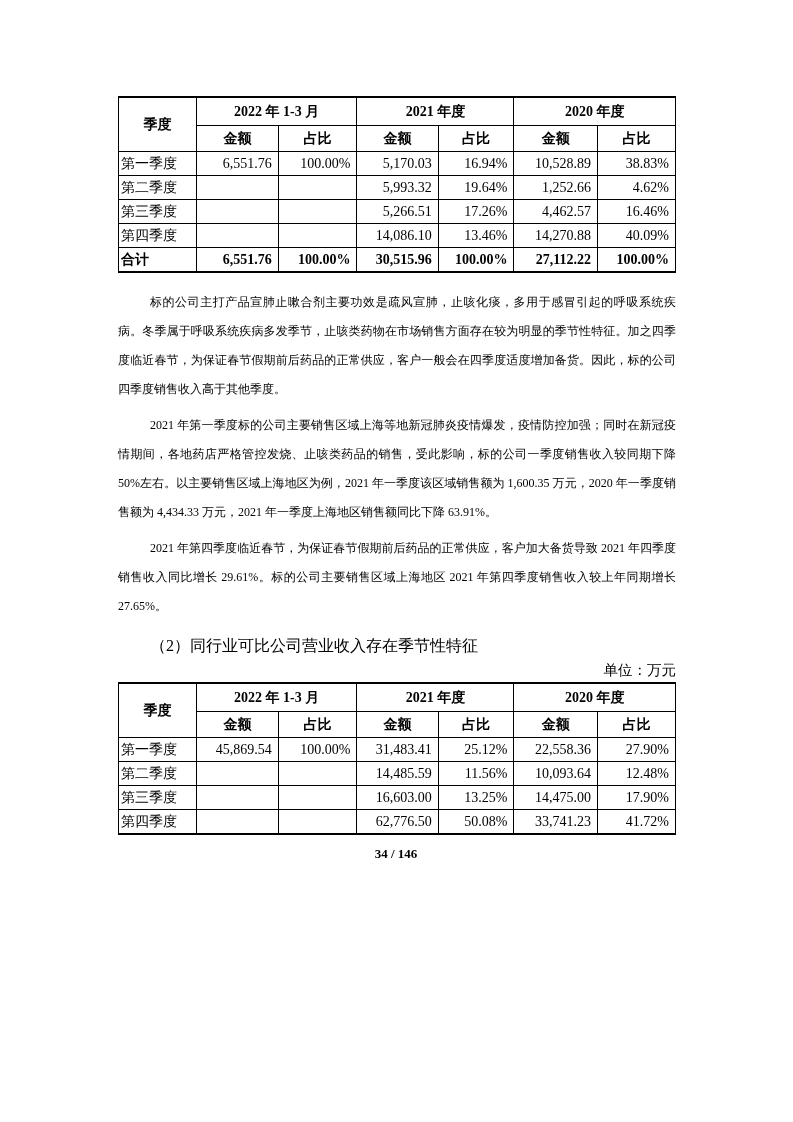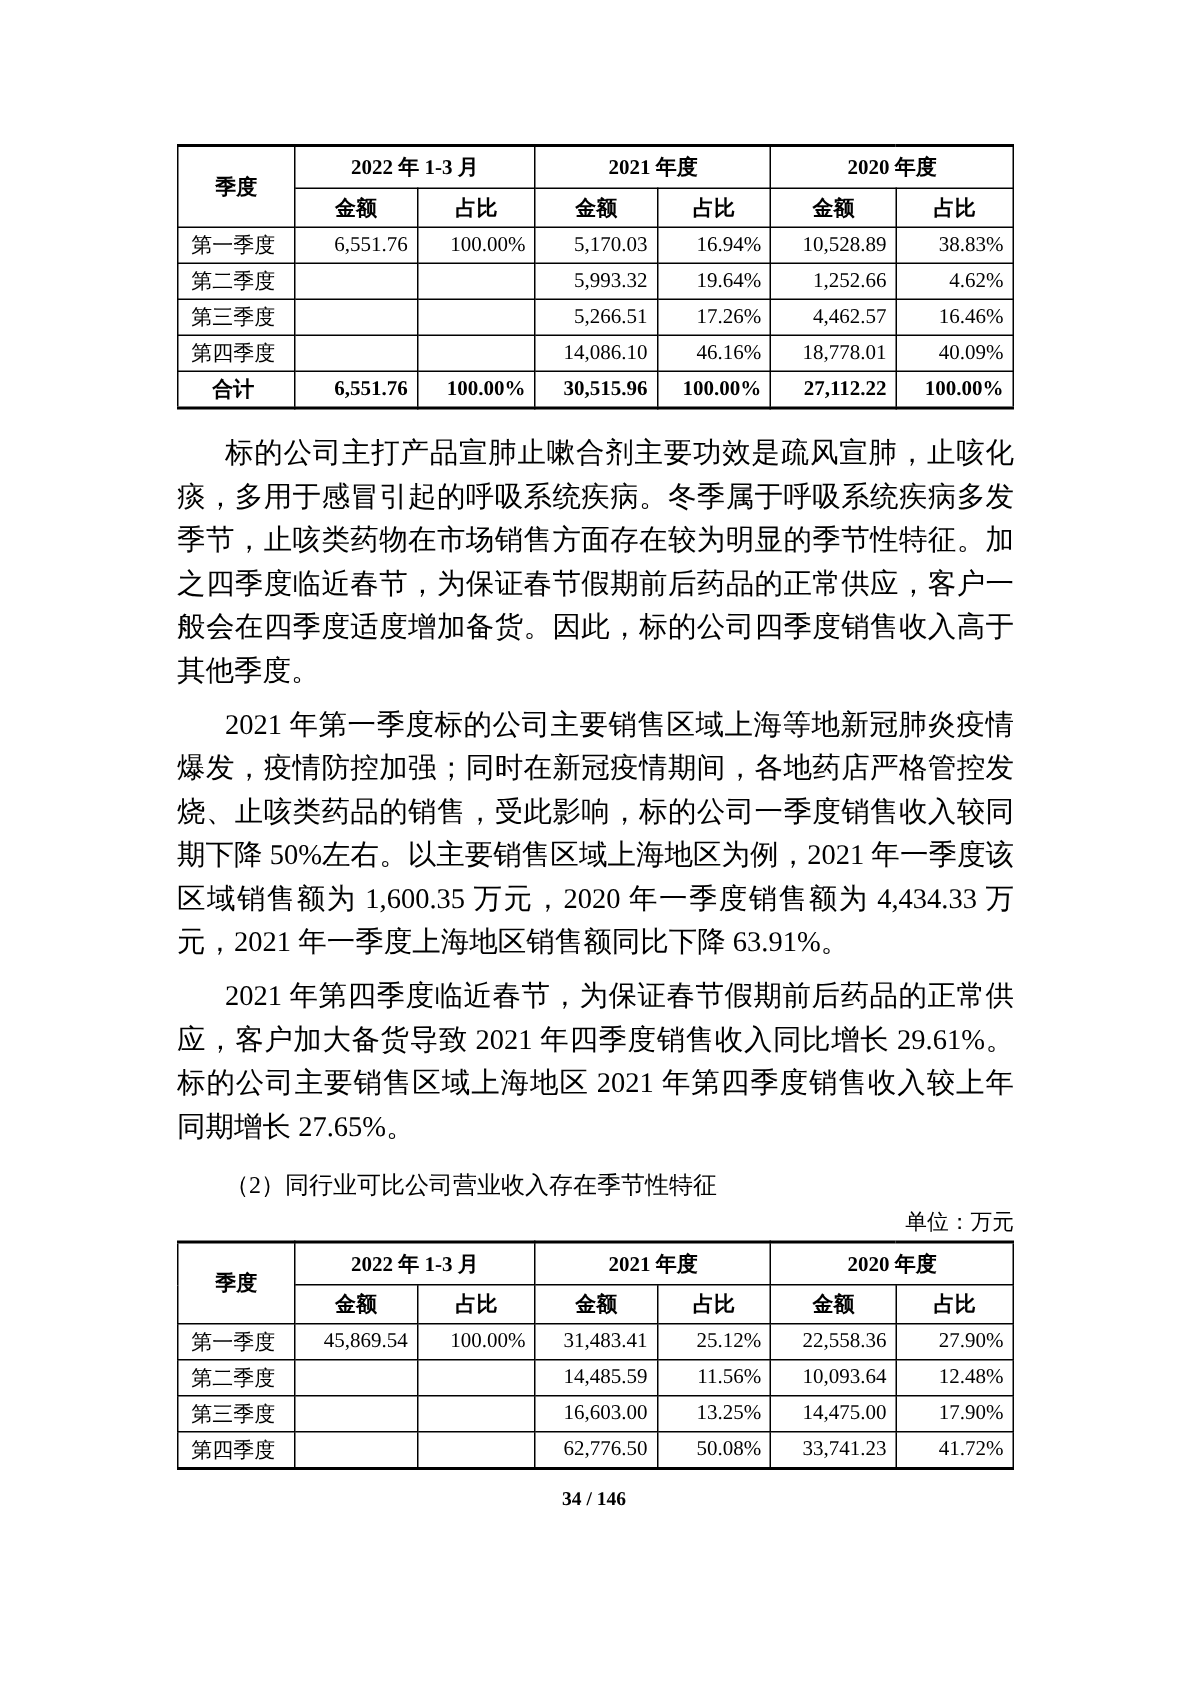--- a/index.html
+++ b/index.html
@@ -34,28 +34,28 @@
     white-space:nowrap;
   }
   table.qtable thead tr.period-row th { height:27px;margin-top:20px; }
   table.qtable thead tr.sub-row th { height:25px; }
   table.qtable th {
     font-weight:bold;
     text-align:center;
     padding:0 2px;
   }
   table.qtable tbody td { height:23px; }
-  td.lab { text-align:center; padding:0 2px; }
+  td.lab { padding:0 2px; }
   td.num { text-align:right; }
   tr.total td { font-weight:bold; height:24px; }
   table.t1 { margin-top:96px; }
   
   .para {
     margin:7px 0 0 0;
-    font-size:19px;
+    font-size:12px;
     line-height:29px;
     text-align:justify;
     text-indent:32px;
   }
   .para.first { margin-top:15px; }
   .para.gap   { }
   .heading-line {
     margin:10px 0 0 0;
     font-size:16px;
     line-height:29px;
@@ -139,22 +139,22 @@
           <td class="num">5,266.51</td>
           <td class="num">17.26%</td>
           <td class="num">4,462.57</td>
           <td class="num">16.46%</td>
         </tr>
         <tr>
           <td class="lab">第四季度</td>
           <td class="num"></td>
           <td class="num"></td>
           <td class="num">14,086.10</td>
-          <td class="num">46.16%</td>
-          <td class="num">18,778.01</td>
+          <td class="num">13.46%</td>
+          <td class="num">14,270.88</td>
           <td class="num">40.09%</td>
         </tr>
         <tr class="total">
           <td class="lab">合计</td>
           <td class="num">6,551.76</td>
           <td class="num">100.00%</td>
           <td class="num">30,515.96</td>
           <td class="num">100.00%</td>
           <td class="num">27,112.22</td>
           <td class="num">100.00%</td>

